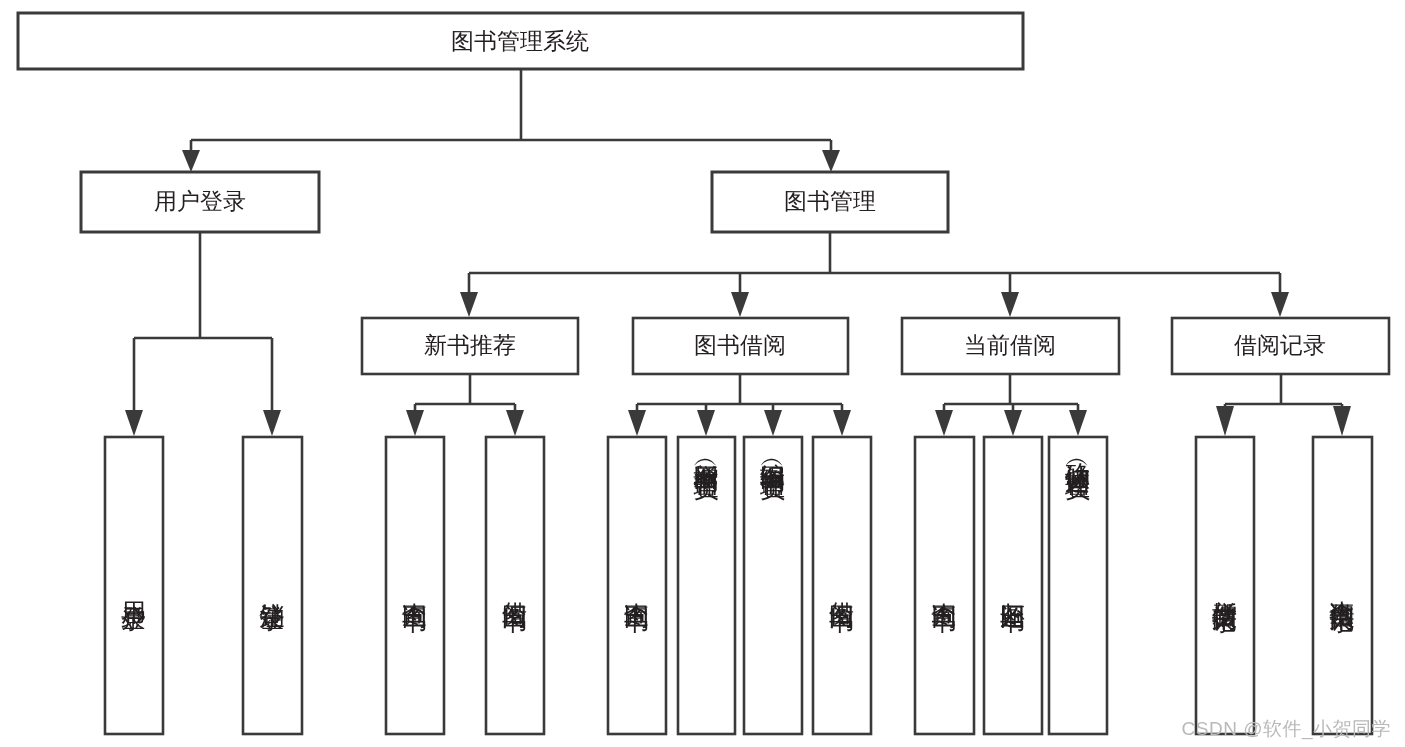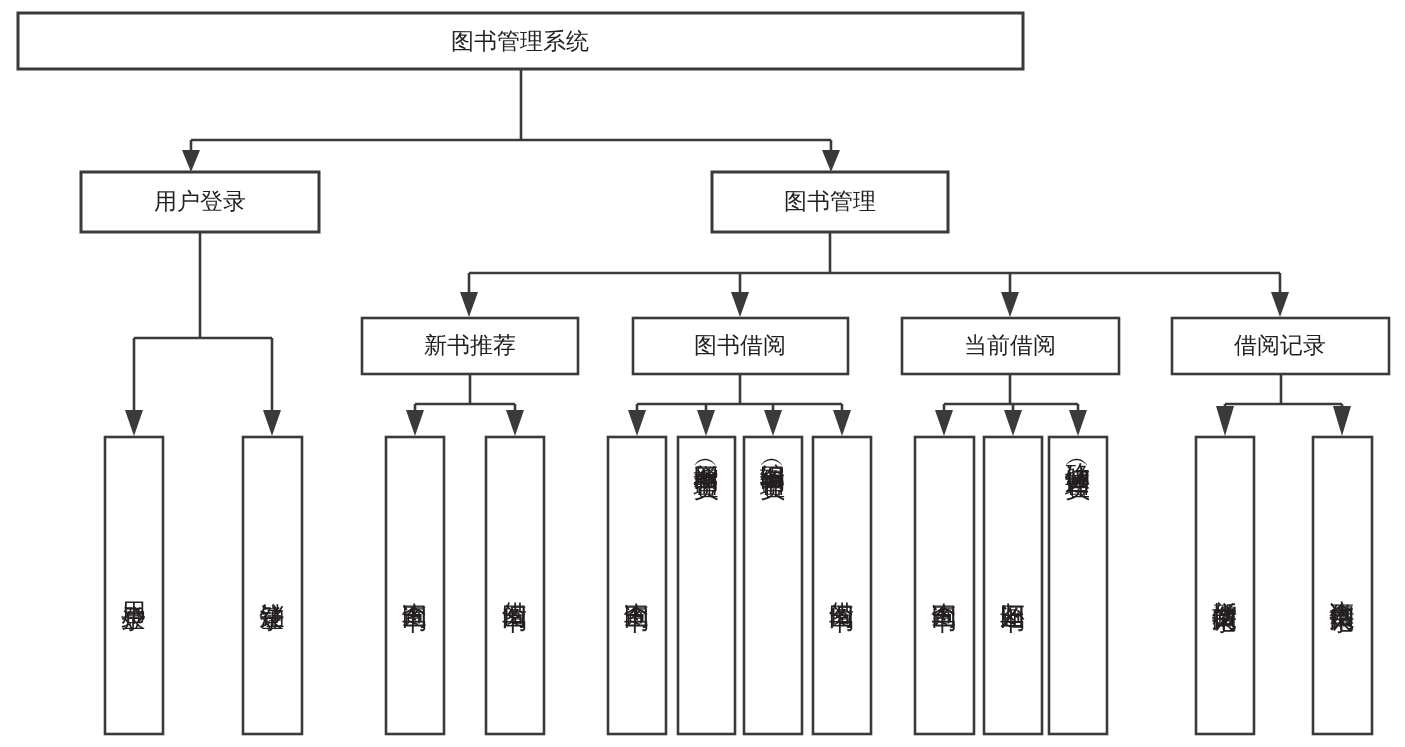--- a/index.html
+++ b/index.html
@@ -247,14 +247,15 @@
   </div>
 
   <div class="leaf-label-wrap" style="left:1196px; top:437px; width:58px; height:297px;">
     <span class="leaf-label">新增借阅记录</span>
   </div>
 
   <div class="leaf-label-wrap" style="left:1313px; top:437px; width:59px; height:297px;">
     <span class="leaf-label">查询借阅记录</span>
   </div>
 
+  <div class="watermark">CSDN @软件_小贺同学</div>
 
 </div>
 
 </body></html>

